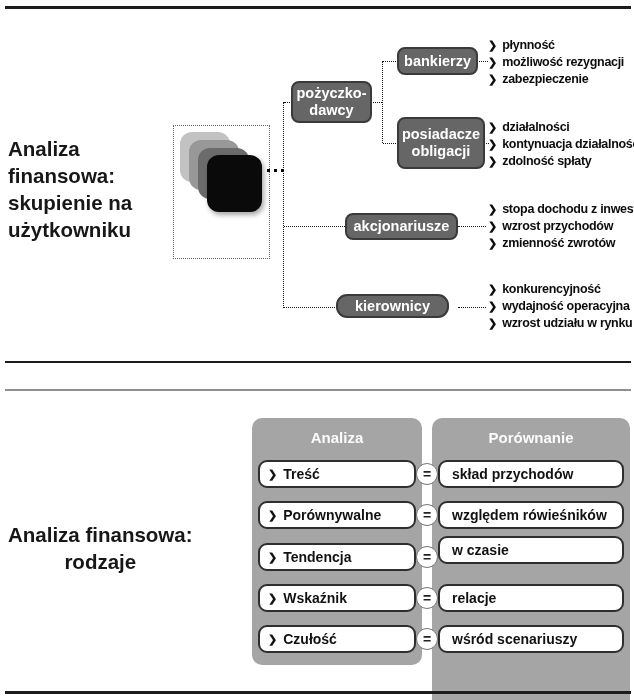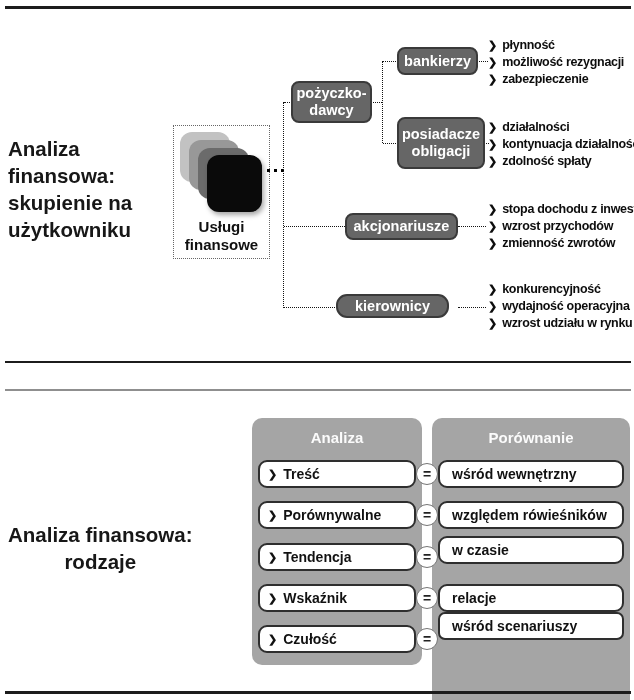--- a/index.html
+++ b/index.html
@@ -50,24 +50,20 @@
     <div>użytkowniku</div>
   </div>
 
   <div class="dotbox" style="left:173px;top:125px;width:95px;height:132px;">
     <div style="position:absolute;inset:0;">
       <div class="sq" style="left:6px;top:6px;width:50px;height:50px;background:#c2c2c2;"></div>
       <div class="sq" style="left:15px;top:14px;width:50px;height:50px;background:#989898;"></div>
       <div class="sq" style="left:24px;top:22px;width:51px;height:51px;background:#6b6b6b;"></div>
       <div class="sq" style="left:33px;top:29px;width:55px;height:57px;background:#0a0a0a;box-shadow:2px 3px 5px rgba(0,0,0,0.35);"></div>
     </div>
-    <div class="src-label">
-      <div>Usługi</div>
-      <div>finansowe</div>
-    </div>
   </div>
 
   <div class="dh bold" style="left:267px;top:169px;width:17px;"></div>
   <div class="dv" style="left:283px;top:102px;height:206px;"></div>
   <div class="dh" style="left:284px;top:102px;width:8px;"></div>
   <div class="dh" style="left:284px;top:226px;width:61px;"></div>
   <div class="dh" style="left:284px;top:307px;width:61px;"></div>
   <div class="dh" style="left:371px;top:102px;width:11px;"></div>
   <div class="dv" style="left:382px;top:61px;height:82px;"></div>
   <div class="dh" style="left:383px;top:61px;width:15px;"></div>
@@ -180,32 +176,32 @@
       </div>
     <div class="prow" style="top:207px;">
         <span class="chev">❯</span>
         <span>Czułość</span>
       </div>
   </div>
 
   <div class="panel" style="left:432px;top:418px;width:198px;height:314px;">
     <div class="phead">Porównanie</div>
     <div class="prow rcol" style="top:42px;">
-        <span>wśród wewnętrzny</span>
+        <span>skład przychodów</span>
       </div>
     <div class="prow rcol" style="top:83px;">
         <span>względem rówieśników</span>
       </div>
     <div class="prow rcol" style="top:118px;">
         <span>w czasie</span>
       </div>
     <div class="prow rcol" style="top:166px;text-align:center;">
         <span>relacje</span>
       </div>
-    <div class="prow rcol" style="top:194px;border-radius:7px;">
+    <div class="prow rcol" style="top:207px;">
         <span>wśród scenariuszy</span>
       </div>
   </div>
 
   <div class="eq" style="top:463px;">=</div>
   <div class="eq" style="top:504px;">=</div>
   <div class="eq" style="top:546px;">=</div>
   <div class="eq" style="top:587px;">=</div>
   <div class="eq" style="top:628px;">=</div>
 

